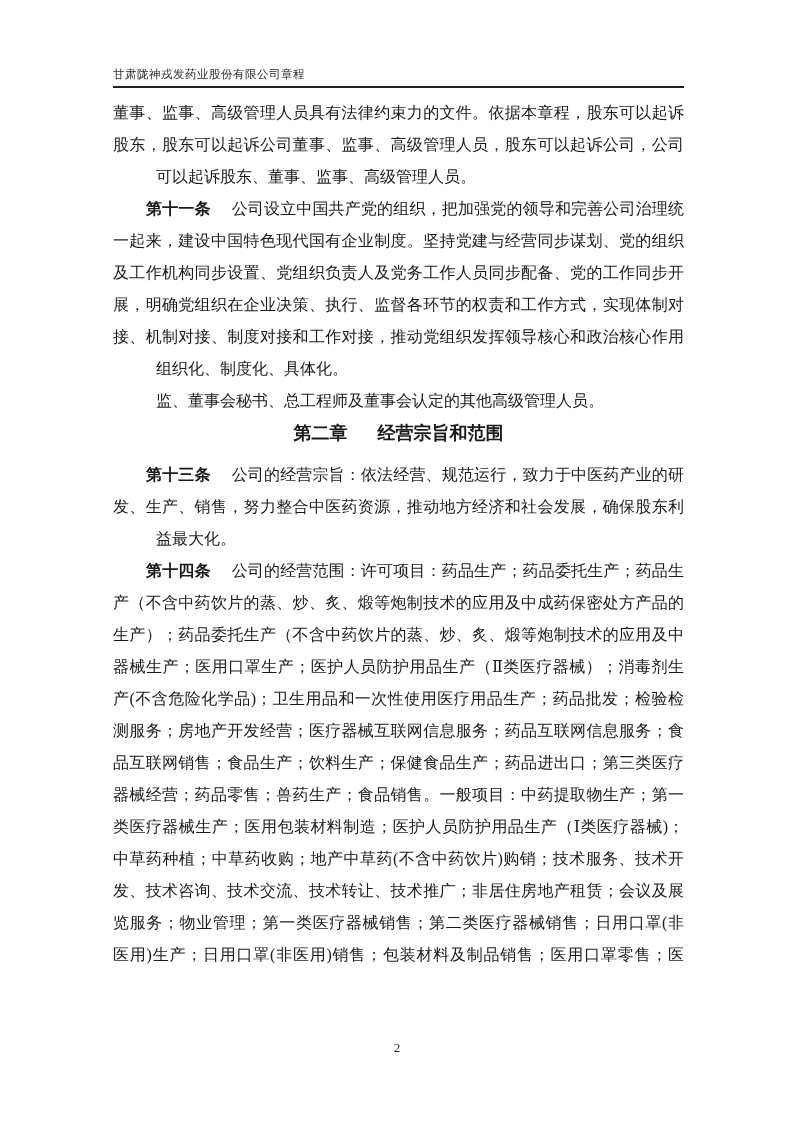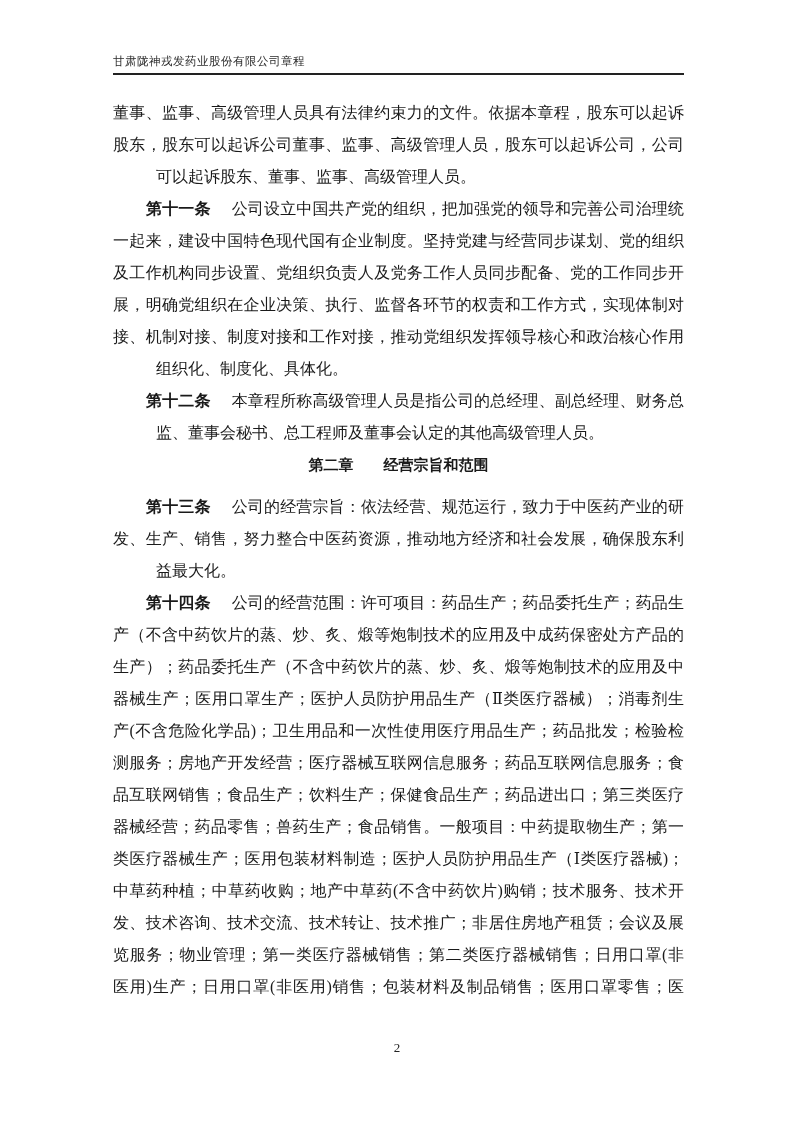--- a/index.html
+++ b/index.html
@@ -5,21 +5,21 @@
   html,body{margin:0;padding:0;background:#ffffff;}
   .page{
     position:relative;
     width:794px;height:1122px;
     background:#ffffff;
     font-family:"Liberation Serif","DejaVu Serif",serif;
     color:#1a1a1a;
     overflow:hidden;
   }
   .header{
-    position:absolute;left:113px;top:3px;width:571px;height:72px;
+    position:absolute;left:113px;top:16px;width:571px;height:72px;
     border-bottom:2px solid #222222;
     box-sizing:border-box;
     display:flex;align-items:flex-end;
     padding-bottom:4px;
   }
   .header-title{
     font-size:11.5px;
     color:#2b2b2b;
     letter-spacing:0.5px;
   }
@@ -32,21 +32,21 @@
   .ln{
     white-space:nowrap;
     text-align:justify;
     text-justify:inter-character;
   }
   .ln.j{text-align-last:justify;}
   .ln.end{text-align-last:left;margin-left:43px;}
   .ln.indent{text-indent:33px;}
   .term{font-weight:bold;margin-right:21px;}
   .chapter{
-    font-weight:bold;font-size:15px;line-height:32px;
+    font-weight:bold;font-size:18px;line-height:32px;
     text-align:center;text-align-last:center;
     margin:0 0 10px 0;
     white-space:nowrap;
   }
   .chapter-num{margin-right:30px;}
   .footer{
     position:absolute;left:0;top:1040px;width:100%;
     text-align:center;font-size:13px;color:#222222;
   }
 </style>
@@ -70,21 +70,20 @@
     <div>
       <div class="ln j indent"><span class="term">第十一条</span><span>公司设立中国共产党的组织，把加强党的领导和完善公司治理统</span></div>
       <div class="ln j">一起来，建设中国特色现代国有企业制度。坚持党建与经营同步谋划、党的组织</div>
       <div class="ln j">及工作机构同步设置、党组织负责人及党务工作人员同步配备、党的工作同步开</div>
       <div class="ln j">展，明确党组织在企业决策、执行、监督各环节的权责和工作方式，实现体制对</div>
       <div class="ln j">接、机制对接、制度对接和工作对接，推动党组织发挥领导核心和政治核心作用</div>
       <div class="ln end">组织化、制度化、具体化。</div>
     </div>
 
     <div>
-      <div class="ln j indent"><span class="term">第十二条</span><span>本章程所称高级管理人员是指公司的总经理、副总经理、财务总</span></div>
       <div class="ln end">监、董事会秘书、总工程师及董事会认定的其他高级管理人员。</div>
     </div>
 
     <div class="chapter">
       <span class="chapter-num">第二章</span><span>经营宗旨和范围</span>
     </div>
 
     <div>
       <div class="ln j indent"><span class="term">第十三条</span><span>公司的经营宗旨：依法经营、规范运行，致力于中医药产业的研</span></div>
       <div class="ln j">发、生产、销售，努力整合中医药资源，推动地方经济和社会发展，确保股东利</div>

